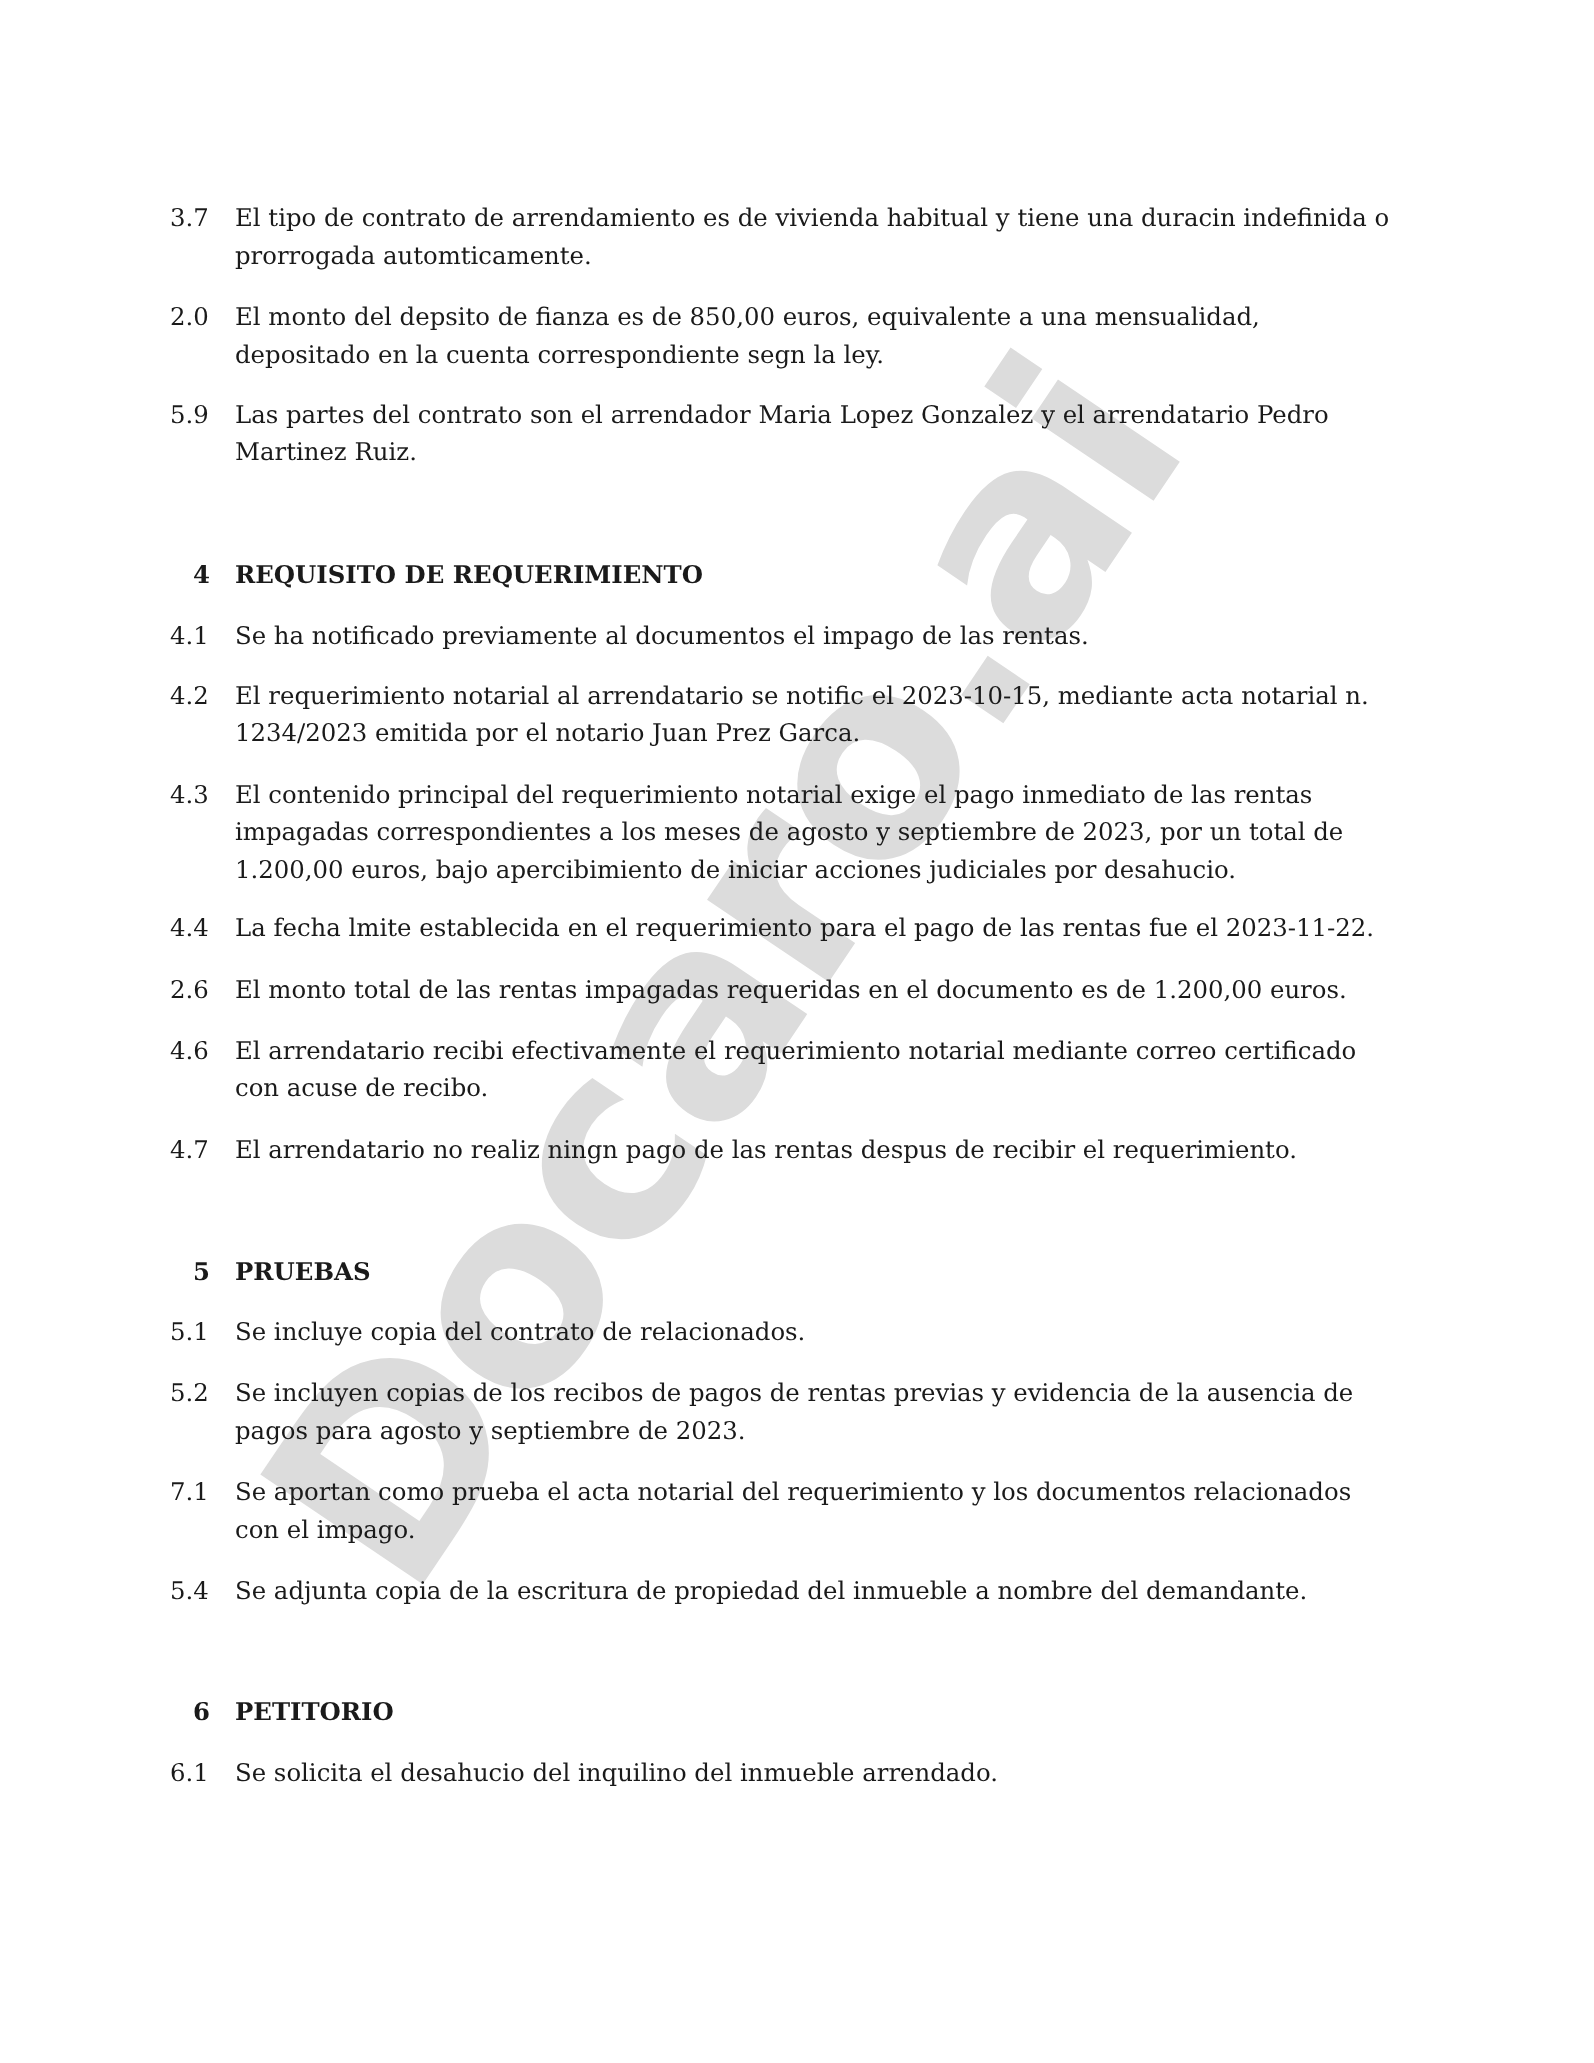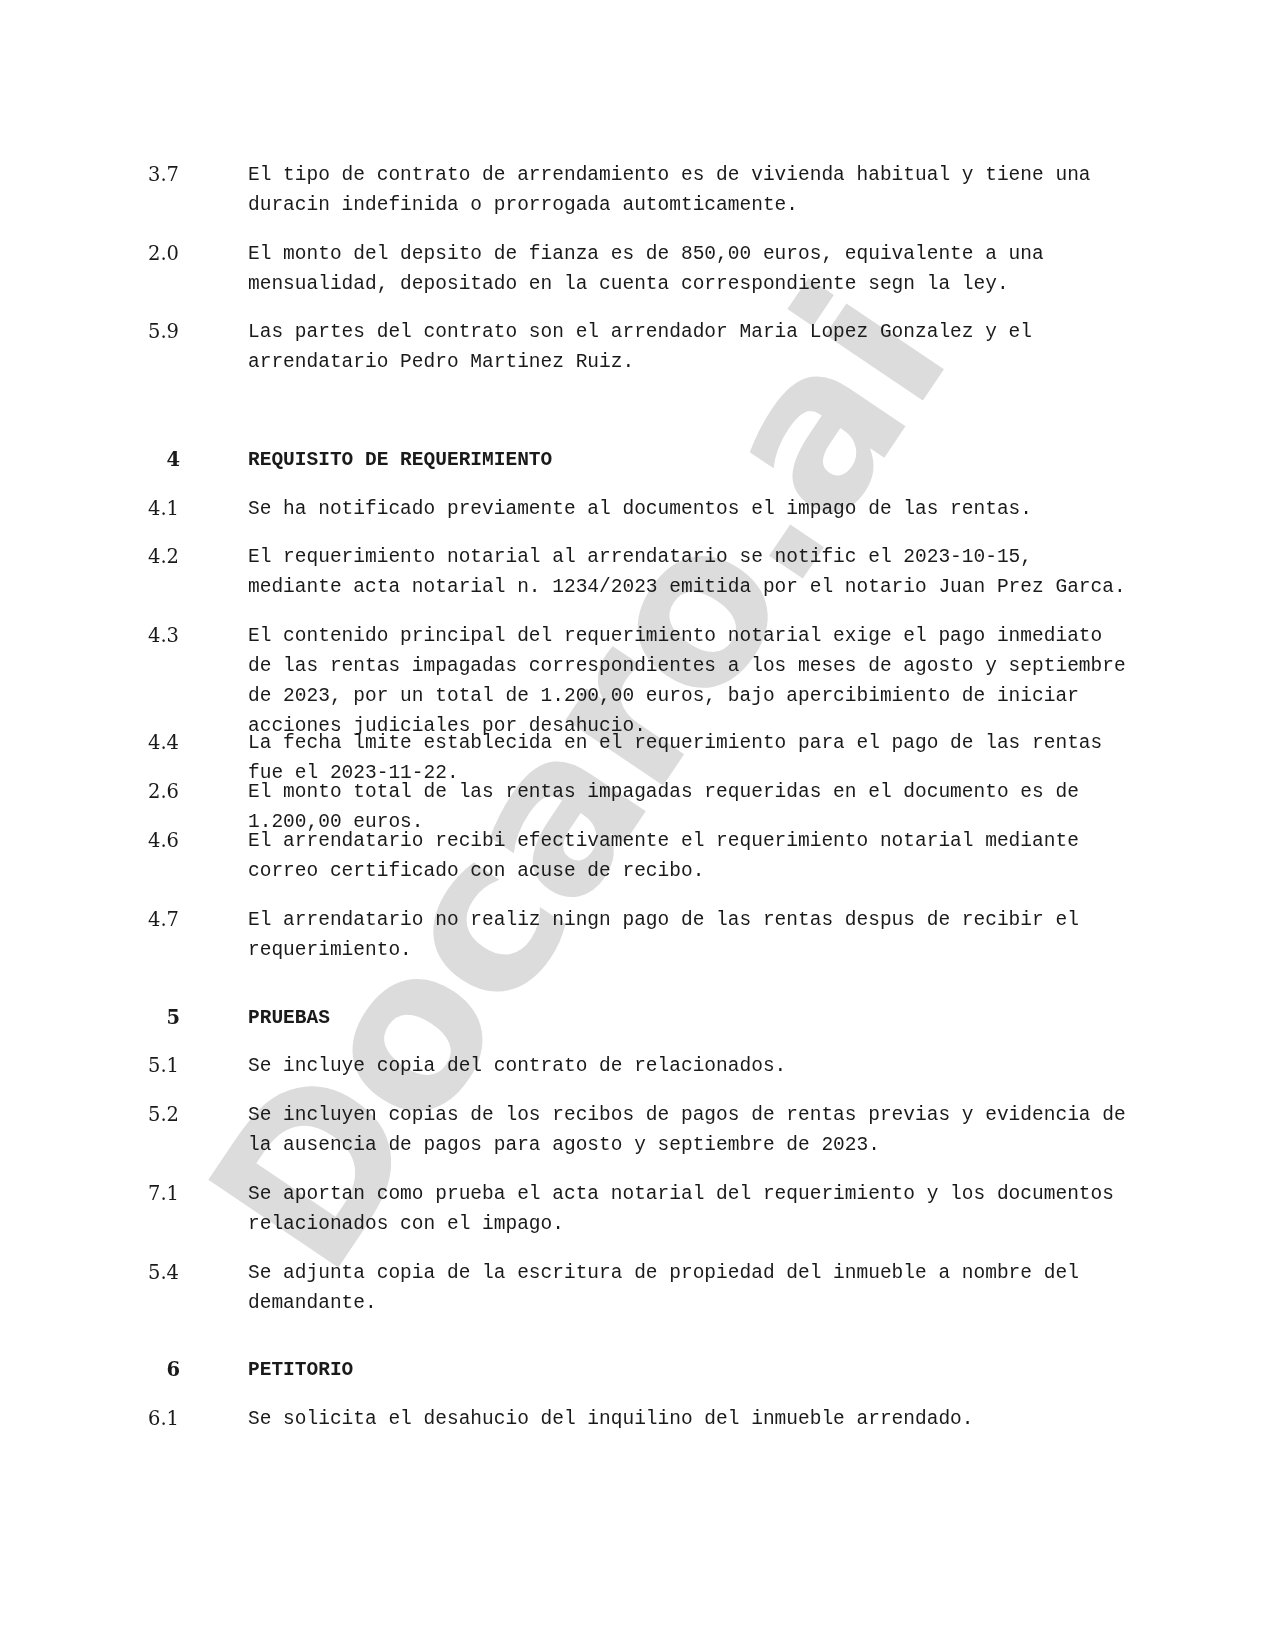--- a/index.html
+++ b/index.html
@@ -10,25 +10,25 @@
     .watermark {
       position: absolute; left: 175px; top: 720px;
       font-family: "DejaVu Sans", sans-serif; font-weight: bold;
       font-size: 215px; color: #dcdcdc; letter-spacing: -4px;
       transform: rotate(-56deg); transform-origin: center center;
       white-space: nowrap; z-index: 0; line-height: 1;
       width: 1000px; text-align: center; margin-left: -130px;
     }
     .page { position: absolute; left: 0; top: 0; width: 1275px; z-index: 1; }
     .item {
-      position: absolute; left: 148px; width: 980px;
-      display: flex; font-size: 19.5px; line-height: 30px; gap: 48px;
+      position: absolute; left: 136px; width: 980px;
+      display: flex; font-size: 19.5px; line-height: 30px;
     }
     .num { width: 52px; flex: none; }
-    .txt { flex: 1; font-family: Liberation Mono, monospace; }
+    .txt { flex: 1; }
     .heading { font-weight: bold; }
     .heading .num { text-align: right; padding-right: 20px; width: 32px; }
   </style>
 </head>
 <body>
 
 <div class="watermark">Docaro.ai</div>
 
 <div class="page">
 

